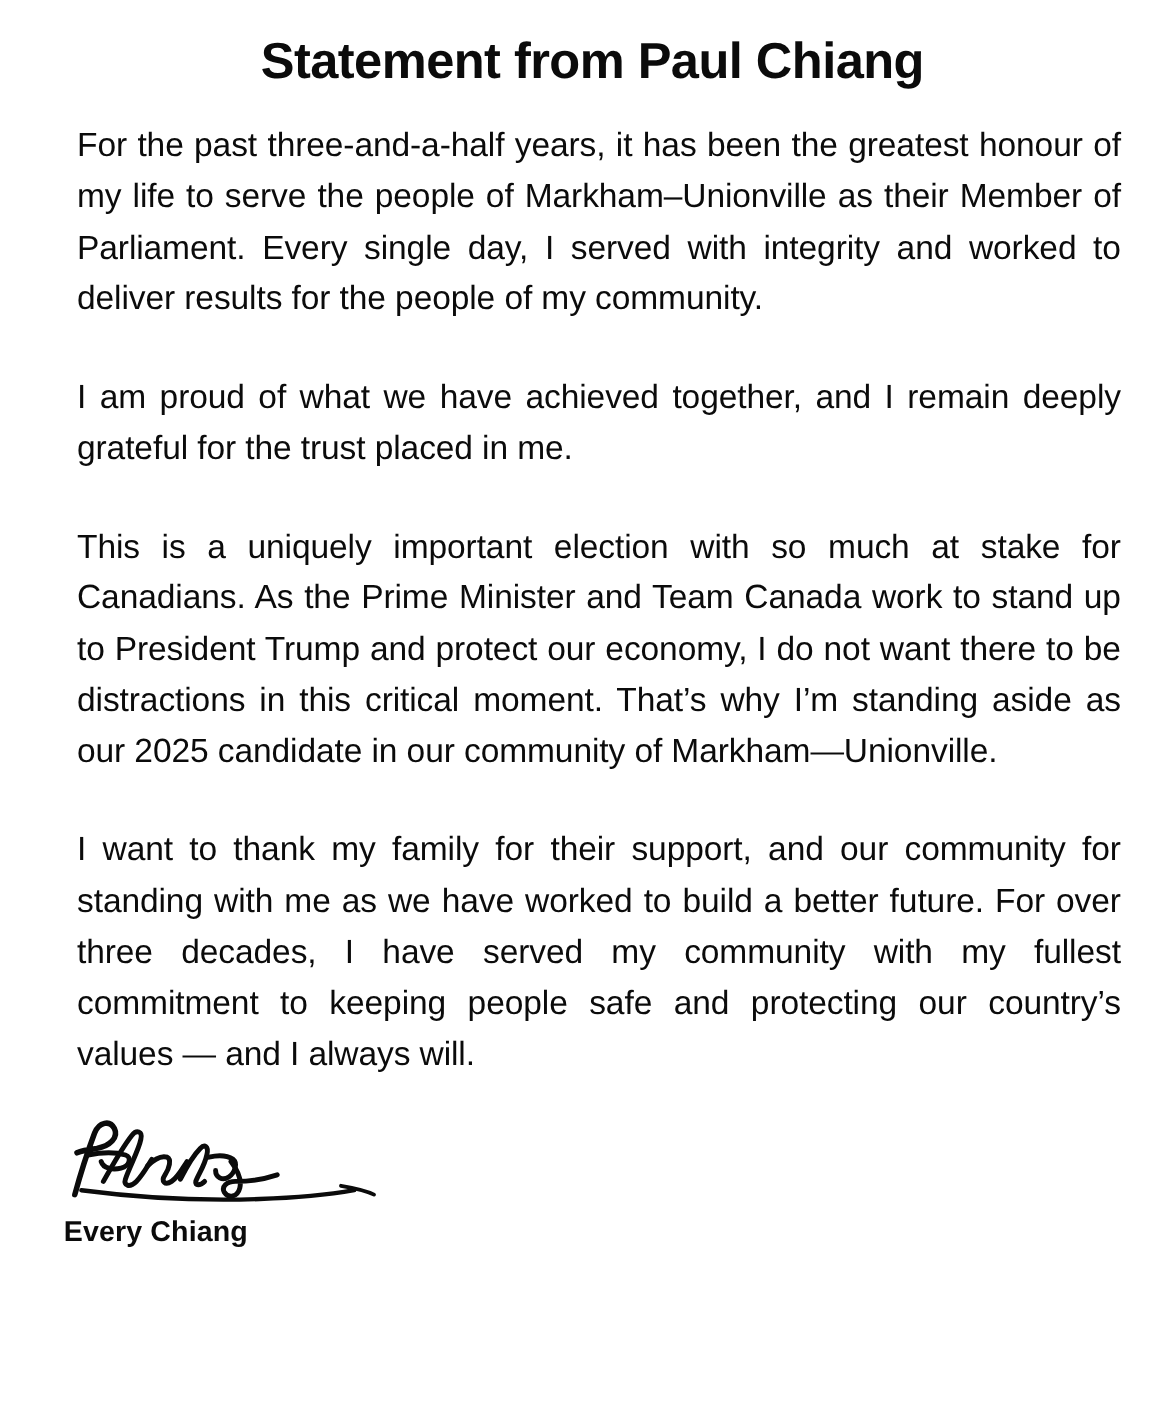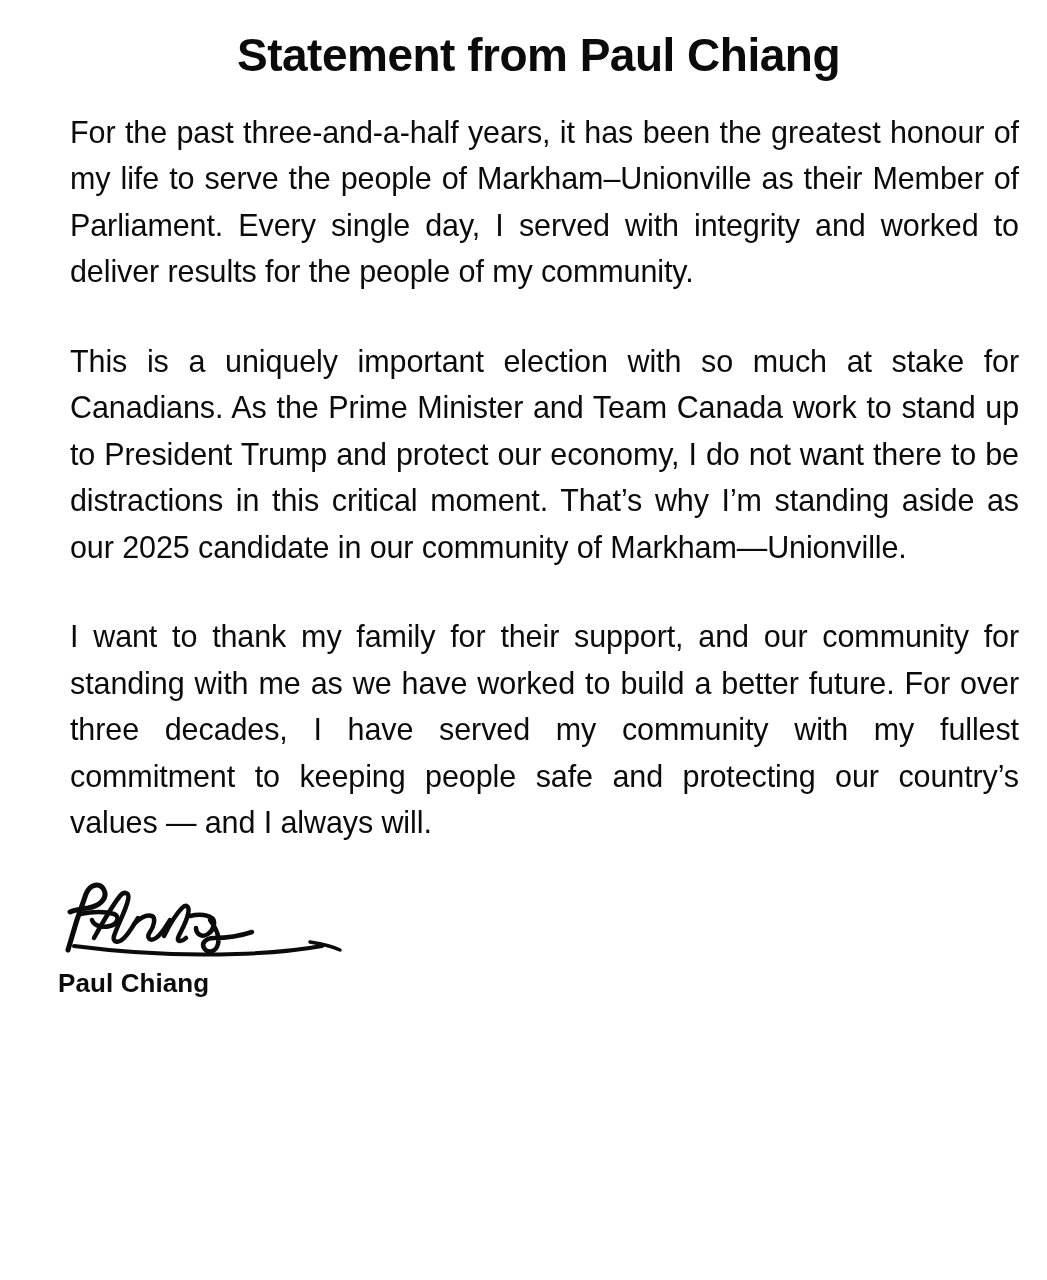--- a/index.html
+++ b/index.html
@@ -60,35 +60,36 @@
   }
 </style>
 </head>
 <body>
 
 <div class="page">
 
   <h1 class="doc-title">Statement from Paul Chiang</h1>
 
   <p class="para">For the past three-and-a-half years, it has been the greatest honour of my life to serve the people of Markham–Unionville as their Member of Parliament. Every single day, I served with integrity and worked to deliver results for the people of my community.</p>
+  <p class="para">I am proud of what we have achieved together, and I remain deeply grateful for the trust placed in me.</p>
   <p class="para">This is a uniquely important election with so much at stake for Canadians. As the Prime Minister and Team Canada work to stand up to President Trump and protect our economy, I do not want there to be distractions in this critical moment. That’s why I’m standing aside as our 2025 candidate in our community of Markham—Unionville.</p>
   <p class="para">I want to thank my family for their support, and our community for standing with me as we have worked to build a better future. For over three decades, I have served my community with my fullest commitment to keeping people safe and protecting our country’s values — and I always will.</p>
 
   <div class="signature-block">
     <div class="signature">
       <svg width="300" height="86" viewBox="0 0 300 86" fill="none" xmlns="http://www.w3.org/2000/svg" aria-hidden="true">
         <g stroke="#0b0b0b" fill="none" stroke-linecap="round" stroke-linejoin="round">
           <path d="M8 70 C14 48, 20 30, 26 14 C30 4, 40 2, 44 10 C48 18, 40 26, 28 28 C20 29, 14 30, 10 32" stroke-width="5"></path>
           <path d="M20 34 C30 32, 44 31, 54 34 C60 36, 58 44, 50 46 C42 48, 34 46, 32 40" stroke-width="4.5"></path>
           <path d="M34 58 C44 40, 52 26, 60 16 C64 11, 70 12, 68 20 C66 30, 58 44, 54 56 C52 62, 58 64, 64 58 C70 52, 74 44, 78 38" stroke-width="4.5"></path>
           <path d="M74 44 C80 38, 86 34, 92 36 C96 38, 94 46, 90 52 C86 58, 90 62, 96 58 C102 54, 106 46, 110 40" stroke-width="4.5"></path>
           <path d="M104 56 C110 44, 116 34, 122 28 C126 24, 130 26, 128 34 C126 44, 120 52, 118 58 C117 62, 122 62, 126 58" stroke-width="4.5"></path>
           <path d="M130 36 C138 34, 146 34, 152 38 C156 41, 154 50, 148 54 C142 58, 136 54, 136 48" stroke-width="4.5"></path>
           <path d="M150 40 C156 48, 160 56, 158 64 C156 72, 148 74, 144 68 C141 63, 146 58, 154 58 C166 58, 180 56, 192 52" stroke-width="4.5"></path>
           <path d="M14 66 C60 72, 120 76, 176 74 C210 73, 240 70, 262 66" stroke-width="4"></path>
           <path d="M250 62 C262 64, 272 66, 280 70" stroke-width="3.5"></path>
         </g>
       </svg>
     </div>
-    <div class="signer-name">Paul Chiang</div>
+    <div class="signer-name">Every Chiang</div>
   </div>
 
 </div>
 
 </body></html>

